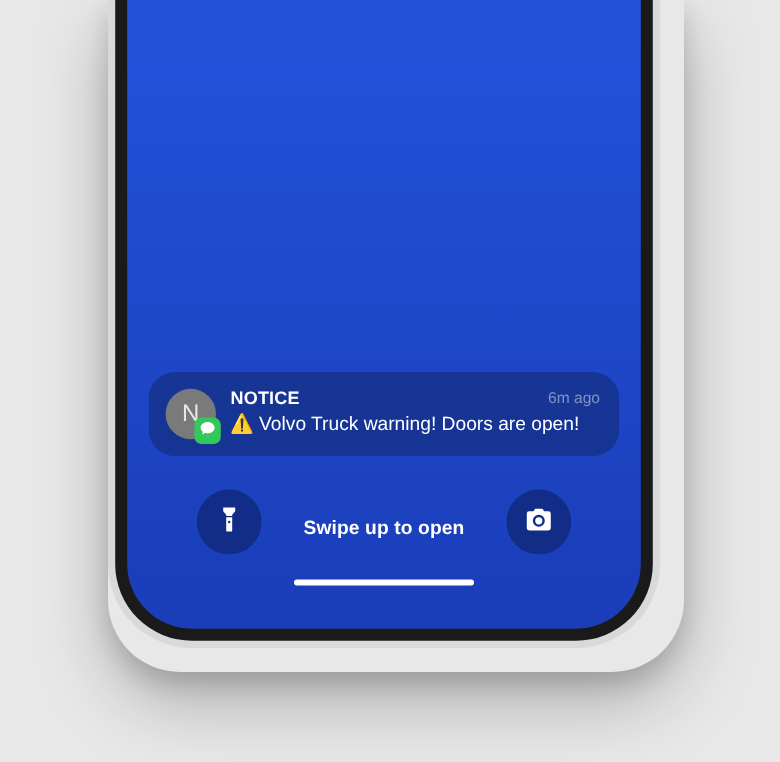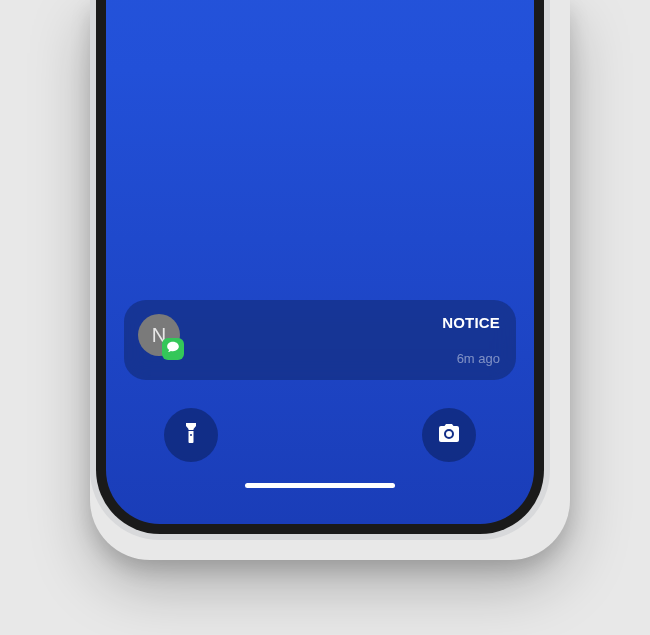--- a/index.html
+++ b/index.html
@@ -87,24 +87,23 @@
       background: #34c759;
       border-radius: 6px;
       display: flex;
       align-items: center;
       justify-content: center;
     }
     .notif-badge svg { width: 14px; height: 14px; }
     .notif-content { flex: 1; min-width: 0; }
     .notif-header {
       display: flex;
-      align-items: flex-end;
+      align-items: flex-start;
       justify-content: space-between;
       gap: 20px;
-      flex-direction: column;
     }
     .notif-title {
       color: #ffffff;
       font-size: 15px;
       font-weight: 600;
       letter-spacing: 0.2px;
     }
     .notif-time {
       color: rgba(255,255,255,0.45);
       font-size: 13px;
@@ -179,38 +178,42 @@
                   <path d="M12 3C6.5 3 2 6.6 2 11c0 2.4 1.3 4.5 3.4 5.9-.2 1.2-.8 2.6-1.9 3.6 1.9-.2 3.6-.9 4.9-1.8 1.1.3 2.3.4 3.6.4 5.5 0 10-3.6 10-8S17.5 3 12 3z"></path>
                 </svg>
             </span>
           </div>
         </div>
         <div class="notif-content">
           <div class="notif-header">
             <span class="notif-title">NOTICE</span>
             <span class="notif-time">6m ago</span>
           </div>
+          <div class="notif-message">
+            <span class="warn-emoji">⚠️</span><span>Volvo Truck warning! Doors are open!</span>
+          </div>
         </div>
       </div>
 
       <div class="quick-actions">
         <div class="qa-btn">
           <span>
             <svg viewBox="0 0 24 24" fill="#ffffff">
                 <path d="M7 2h10v3l-2.5 3v1h-5V8L7 5V2zm2.5 8h5v11a1 1 0 0 1-1 1h-3a1 1 0 0 1-1-1V10zm2.5 3a1 1 0 1 0 0 2 1 1 0 0 0 0-2z"></path>
               </svg>
           </span>
         </div>
         <div class="qa-btn">
           <span>
             <svg viewBox="0 0 24 24" fill="#ffffff">
                 <path d="M9 3l-1.5 2H4a2 2 0 0 0-2 2v12a2 2 0 0 0 2 2h16a2 2 0 0 0 2-2V7a2 2 0 0 0-2-2h-3.5L15 3H9zm3 5a5 5 0 1 1 0 10 5 5 0 0 1 0-10zm0 2a3 3 0 1 0 0 6 3 3 0 0 0 0-6z"></path>
               </svg>
           </span>
         </div>
       </div>
 
+      <div class="swipe-text">Swipe up to open</div>
 
       <div class="home-indicator"></div>
 
     </div>
   </div>
 </div>
 
 </body></html>

